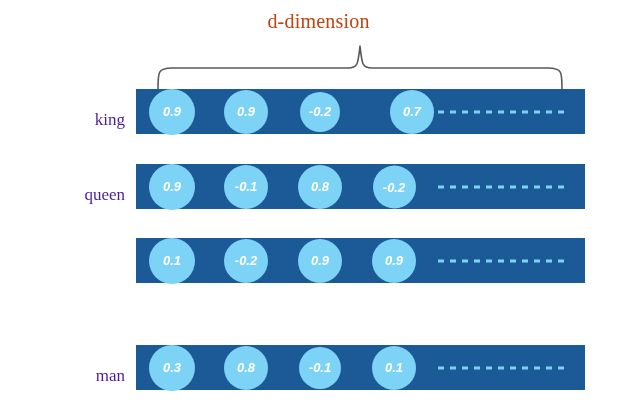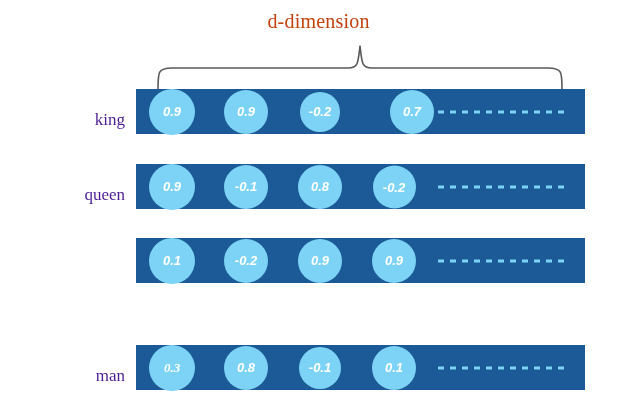--- a/index.html
+++ b/index.html
@@ -155,21 +155,21 @@
             <span class="dash"></span>
             <span class="dash"></span>
             <span class="dash"></span>
             <span class="dash"></span>
           </div>
         </div>
       </div>
       <div class="row" style="top: 305px; margin-top: 40px;">
         <div class="row-label">man</div>
         <div class="bar">
-          <div class="cell" style="width: 46px; height: 46px; left: 13px; font-family: Liberation Serif, serif;">0.3</div>
+          <div class="cell" style="width: 46px; height: 46px; left: 13px;">0.3</div>
           <div class="cell" style="width: 44px; height: 44px; left: 88px;">0.8</div>
           <div class="cell" style="width: 42px; height: 42px; left: 163px;">-0.1</div>
           <div class="cell" style="width: 44px; height: 44px; left: 236px; font-style: italic;">0.1</div>
           <div class="dots" style="left: 302px;">
             <span class="dash"></span>
             <span class="dash"></span>
             <span class="dash"></span>
             <span class="dash"></span>
             <span class="dash"></span>
             <span class="dash"></span>

